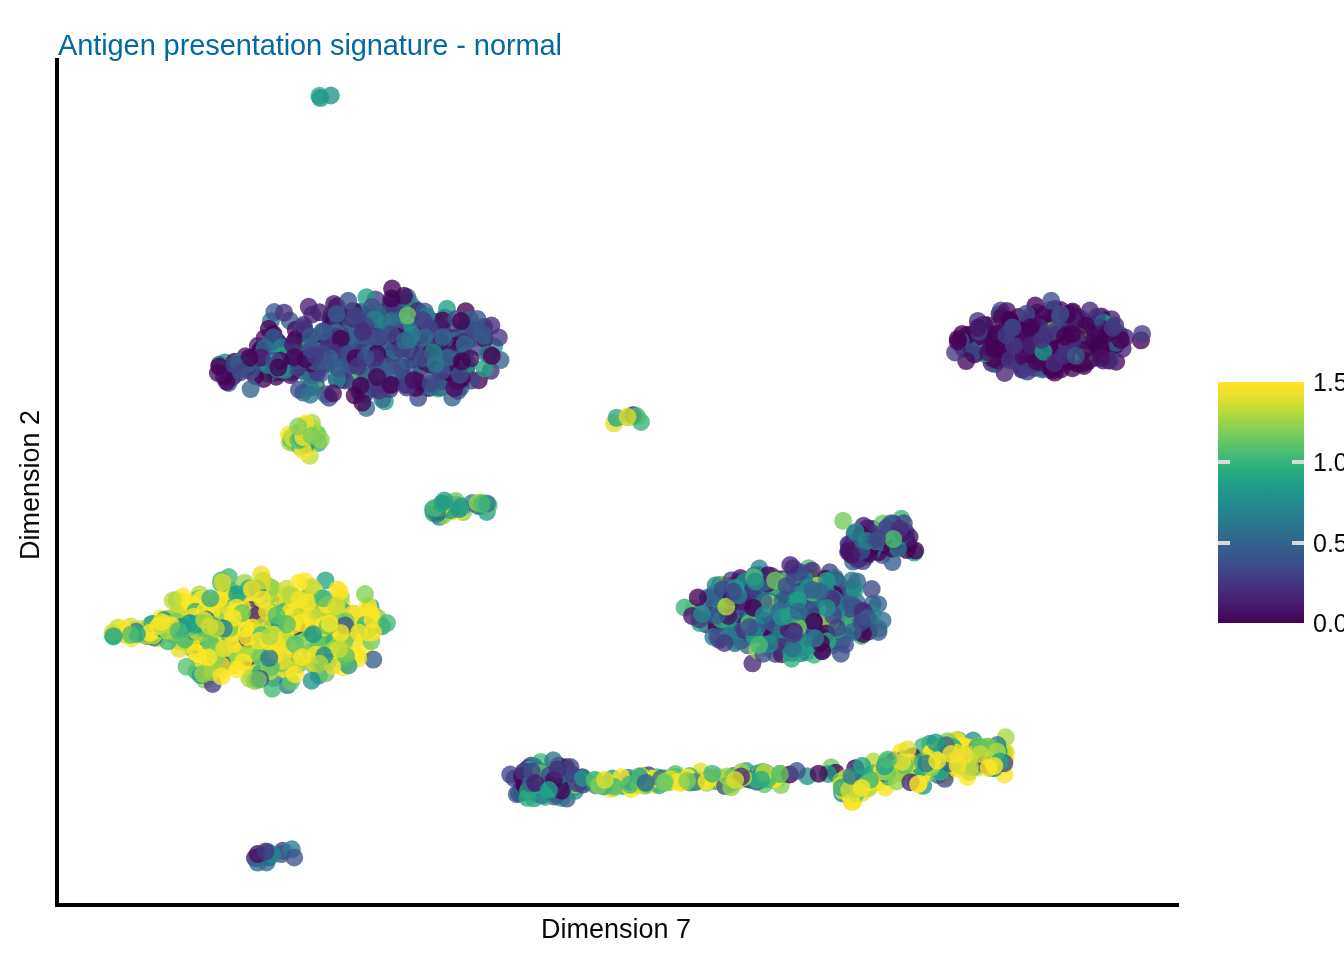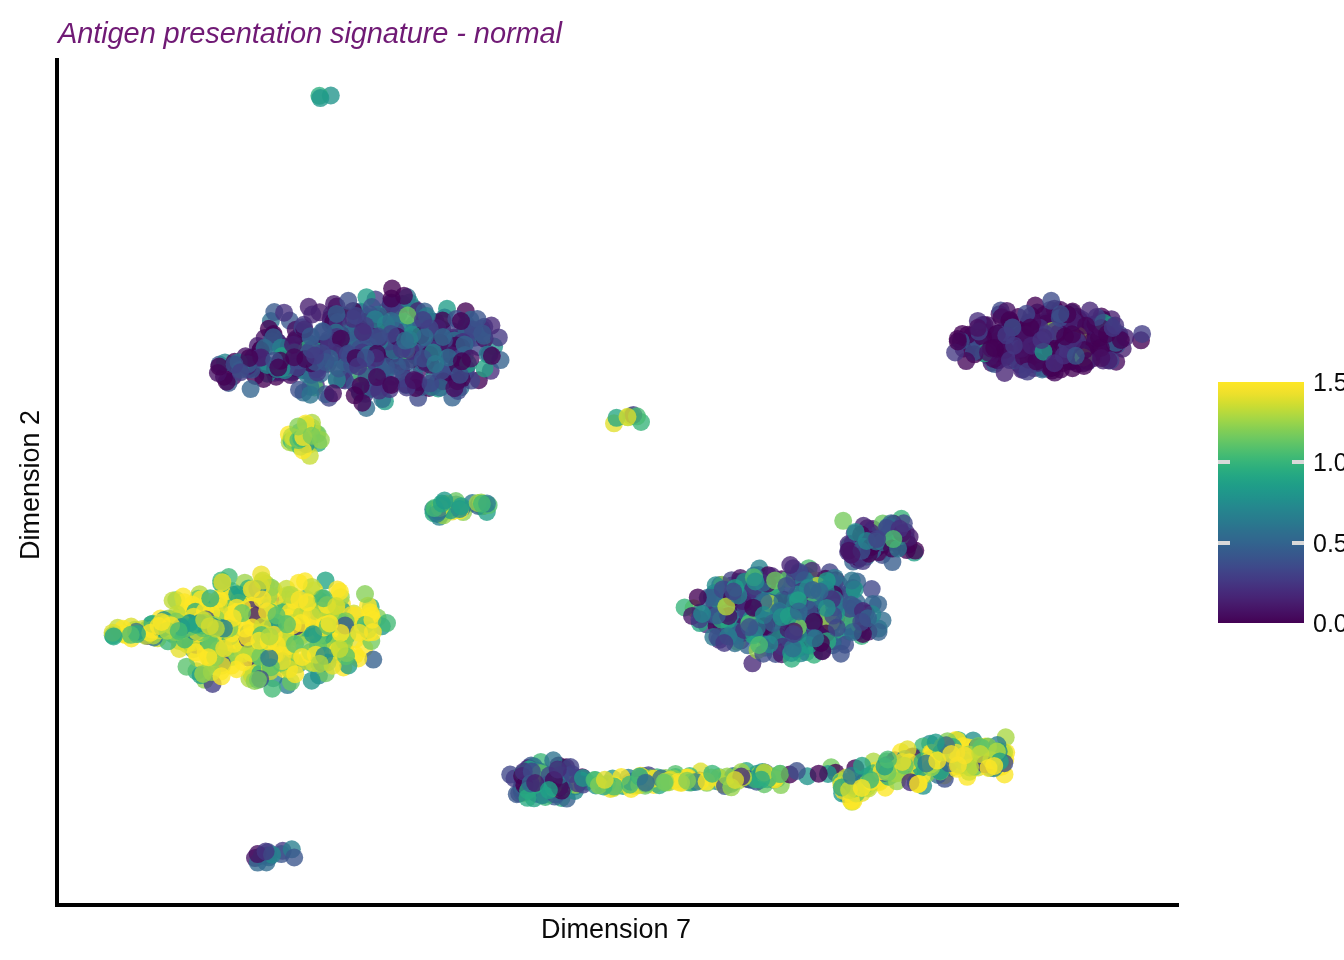--- a/index.html
+++ b/index.html
@@ -21,27 +21,26 @@
     position: absolute;
     left: 0; top: 0;
     width: 1344px;
     height: 960px;
   }
 
   
   #plot-title {
     position: absolute;
     left: 58px;
-    top: 16px;
+    top: 28px;
     font-size: 29px;
     line-height: 34px;
-    color: #701a75;
+    color: #0369a1;
     white-space: nowrap;
     letter-spacing: -0.1px;
-    font-style: italic;
   }
 
   
   #y-axis-line {
     position: absolute;
     left: 55px;
     top: 58px;
     width: 4px;
     height: 849px;
     background: #000000;

